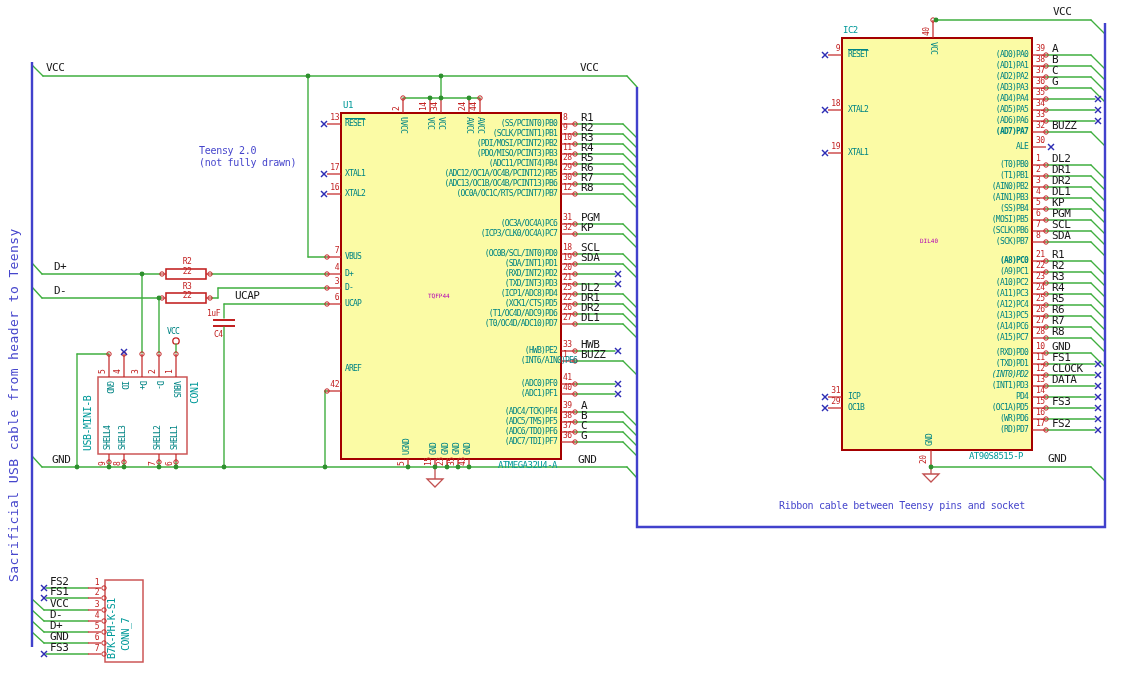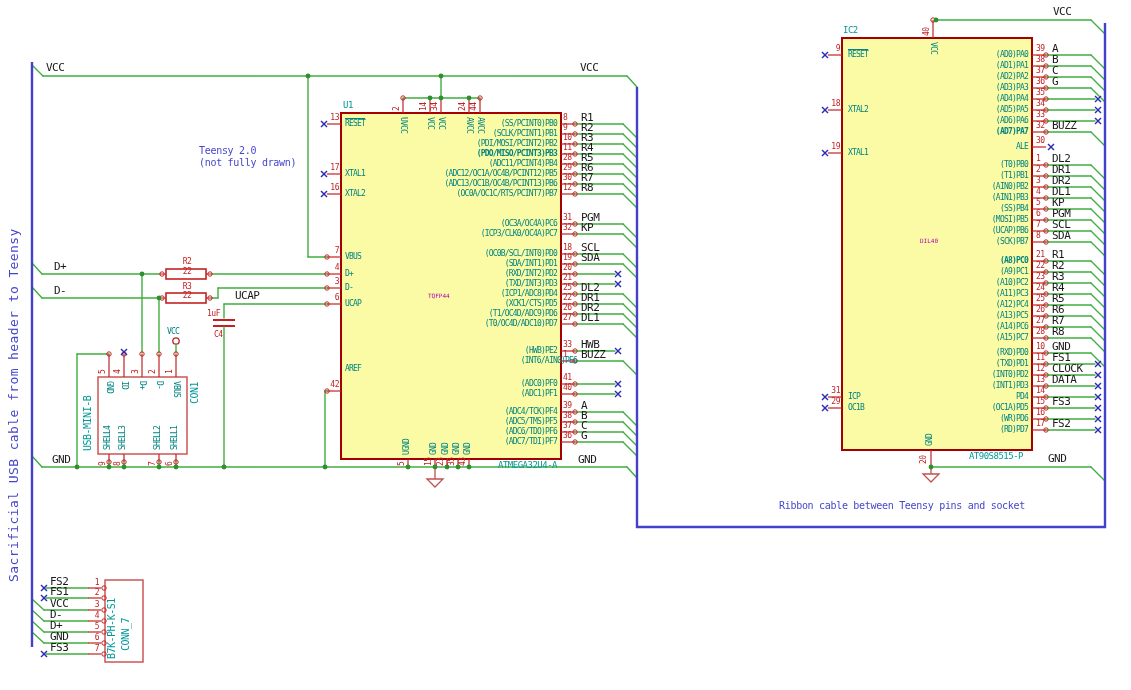--- a/index.html
+++ b/index.html
@@ -534,21 +534,21 @@
     <span class="t pnum" style="left: 563px; top: 114px;">8</span>
     <span class="t pn aend" style="left: 557px; top: 120px;">(SS/PCINT0)PB0</span>
     <span class="t lbl" style="left: 581px; top: 112px;">R1</span>
     <span class="t pnum" style="left: 563px; top: 124px;">9</span>
     <span class="t pn aend" style="left: 557px; top: 130px;">(SCLK/PCINT1)PB1</span>
     <span class="t lbl" style="left: 581px; top: 122px;">R2</span>
     <span class="t pnum" style="left: 563px; top: 134px;">10</span>
     <span class="t pn aend" style="left: 557px; top: 140px;">(PDI/MOSI/PCINT2)PB2</span>
     <span class="t lbl" style="left: 581px; top: 132px;">R3</span>
     <span class="t pnum" style="left: 563px; top: 144px;">11</span>
-    <span class="t pn aend" style="left: 557px; top: 150px; font-weight: bold;">(PDO/MISO/PCINT3)PB3</span>
+    <span class="t pn aend" style="left: 557px; top: 150px;">(PDO/MISO/PCINT3)PB3</span>
     <span class="t lbl" style="left: 581px; top: 142px;">R4</span>
     <span class="t pnum" style="left: 563px; top: 154px;">28</span>
     <span class="t pn aend" style="left: 557px; top: 160px;">(ADC11/PCINT4)PB4</span>
     <span class="t lbl" style="left: 581px; top: 152px;">R5</span>
     <span class="t pnum" style="left: 563px; top: 164px;">29</span>
     <span class="t pn aend" style="left: 557px; top: 170px;">(ADC12/OC1A/OC4B/PCINT12)PB5</span>
     <span class="t lbl" style="left: 581px; top: 162px;">R6</span>
     <span class="t pnum" style="left: 563px; top: 174px;">30</span>
     <span class="t pn aend" style="left: 557px; top: 180px;">(ADC13/OC1B/OC4B/PCINT13)PB6</span>
     <span class="t lbl" style="left: 581px; top: 172px;">R7</span>
@@ -670,21 +670,21 @@
     <span class="t pnum" style="left: 1036px; top: 188px;">4</span>
     <span class="t pn aend" style="left: 1028px; top: 194px;">(AIN1)PB3</span>
     <span class="t lbl" style="left: 1052px; top: 186px;">DL1</span>
     <span class="t pnum" style="left: 1036px; top: 199px;">5</span>
     <span class="t pn aend" style="left: 1028px; top: 205px;">(SS)PB4</span>
     <span class="t lbl" style="left: 1052px; top: 197px;">KP</span>
     <span class="t pnum" style="left: 1036px; top: 210px;">6</span>
     <span class="t pn aend" style="left: 1028px; top: 216px;">(MOSI)PB5</span>
     <span class="t lbl" style="left: 1052px; top: 208px;">PGM</span>
     <span class="t pnum" style="left: 1036px; top: 221px;">7</span>
-    <span class="t pn aend" style="left: 1028px; top: 227px;">(UCAP)PB6</span>
+    <span class="t pn aend" style="left: 1028px; top: 227px;">(SCLK)PB6</span>
     <span class="t lbl" style="left: 1052px; top: 219px;">SCL</span>
     <span class="t pnum" style="left: 1036px; top: 232px;">8</span>
     <span class="t pn aend" style="left: 1028px; top: 238px;">(SCK)PB7</span>
     <span class="t lbl" style="left: 1052px; top: 230px;">SDA</span>
     <span class="t pnum" style="left: 1036px; top: 251px;">21</span>
     <span class="t pn aend" style="left: 1028px; top: 257px; font-weight: bold;">(A8)PC0</span>
     <span class="t lbl" style="left: 1052px; top: 249px;">R1</span>
     <span class="t pnum" style="left: 1036px; top: 262px;">22</span>
     <span class="t pn aend" style="left: 1028px; top: 268px;">(A9)PC1</span>
     <span class="t lbl" style="left: 1052px; top: 260px;">R2</span>
@@ -706,21 +706,21 @@
     <span class="t pnum" style="left: 1036px; top: 328px;">28</span>
     <span class="t pn aend" style="left: 1028px; top: 334px;">(A15)PC7</span>
     <span class="t lbl" style="left: 1052px; top: 326px;">R8</span>
     <span class="t pnum" style="left: 1036px; top: 343px;">10</span>
     <span class="t pn aend" style="left: 1028px; top: 349px;">(RXD)PD0</span>
     <span class="t lbl" style="left: 1052px; top: 341px;">GND</span>
     <span class="t pnum" style="left: 1036px; top: 354px;">11</span>
     <span class="t pn aend" style="left: 1028px; top: 360px;">(TXD)PD1</span>
     <span class="t lbl" style="left: 1052px; top: 352px;">FS1</span>
     <span class="t pnum" style="left: 1036px; top: 365px;">12</span>
-    <span class="t pn aend" style="left: 1028px; top: 371px;">(INT0)PD2</span>
+    <span class="t pn aend" style="left: 1028px; top: 371px; font-style: italic;">(INT0)PD2</span>
     <span class="t lbl" style="left: 1052px; top: 363px;">CLOCK</span>
     <span class="t pnum" style="left: 1036px; top: 376px;">13</span>
     <span class="t pn aend" style="left: 1028px; top: 382px;">(INT1)PD3</span>
     <span class="t lbl" style="left: 1052px; top: 374px;">DATA</span>
     <span class="t pnum" style="left: 1036px; top: 387px;">14</span>
     <span class="t pn aend" style="left: 1028px; top: 393px;">PD4</span>
     <span class="t pnum" style="left: 1036px; top: 398px;">15</span>
     <span class="t pn aend" style="left: 1028px; top: 404px;">(OC1A)PD5</span>
     <span class="t lbl" style="left: 1052px; top: 396px;">FS3</span>
     <span class="t pnum" style="left: 1036px; top: 409px;">16</span>

